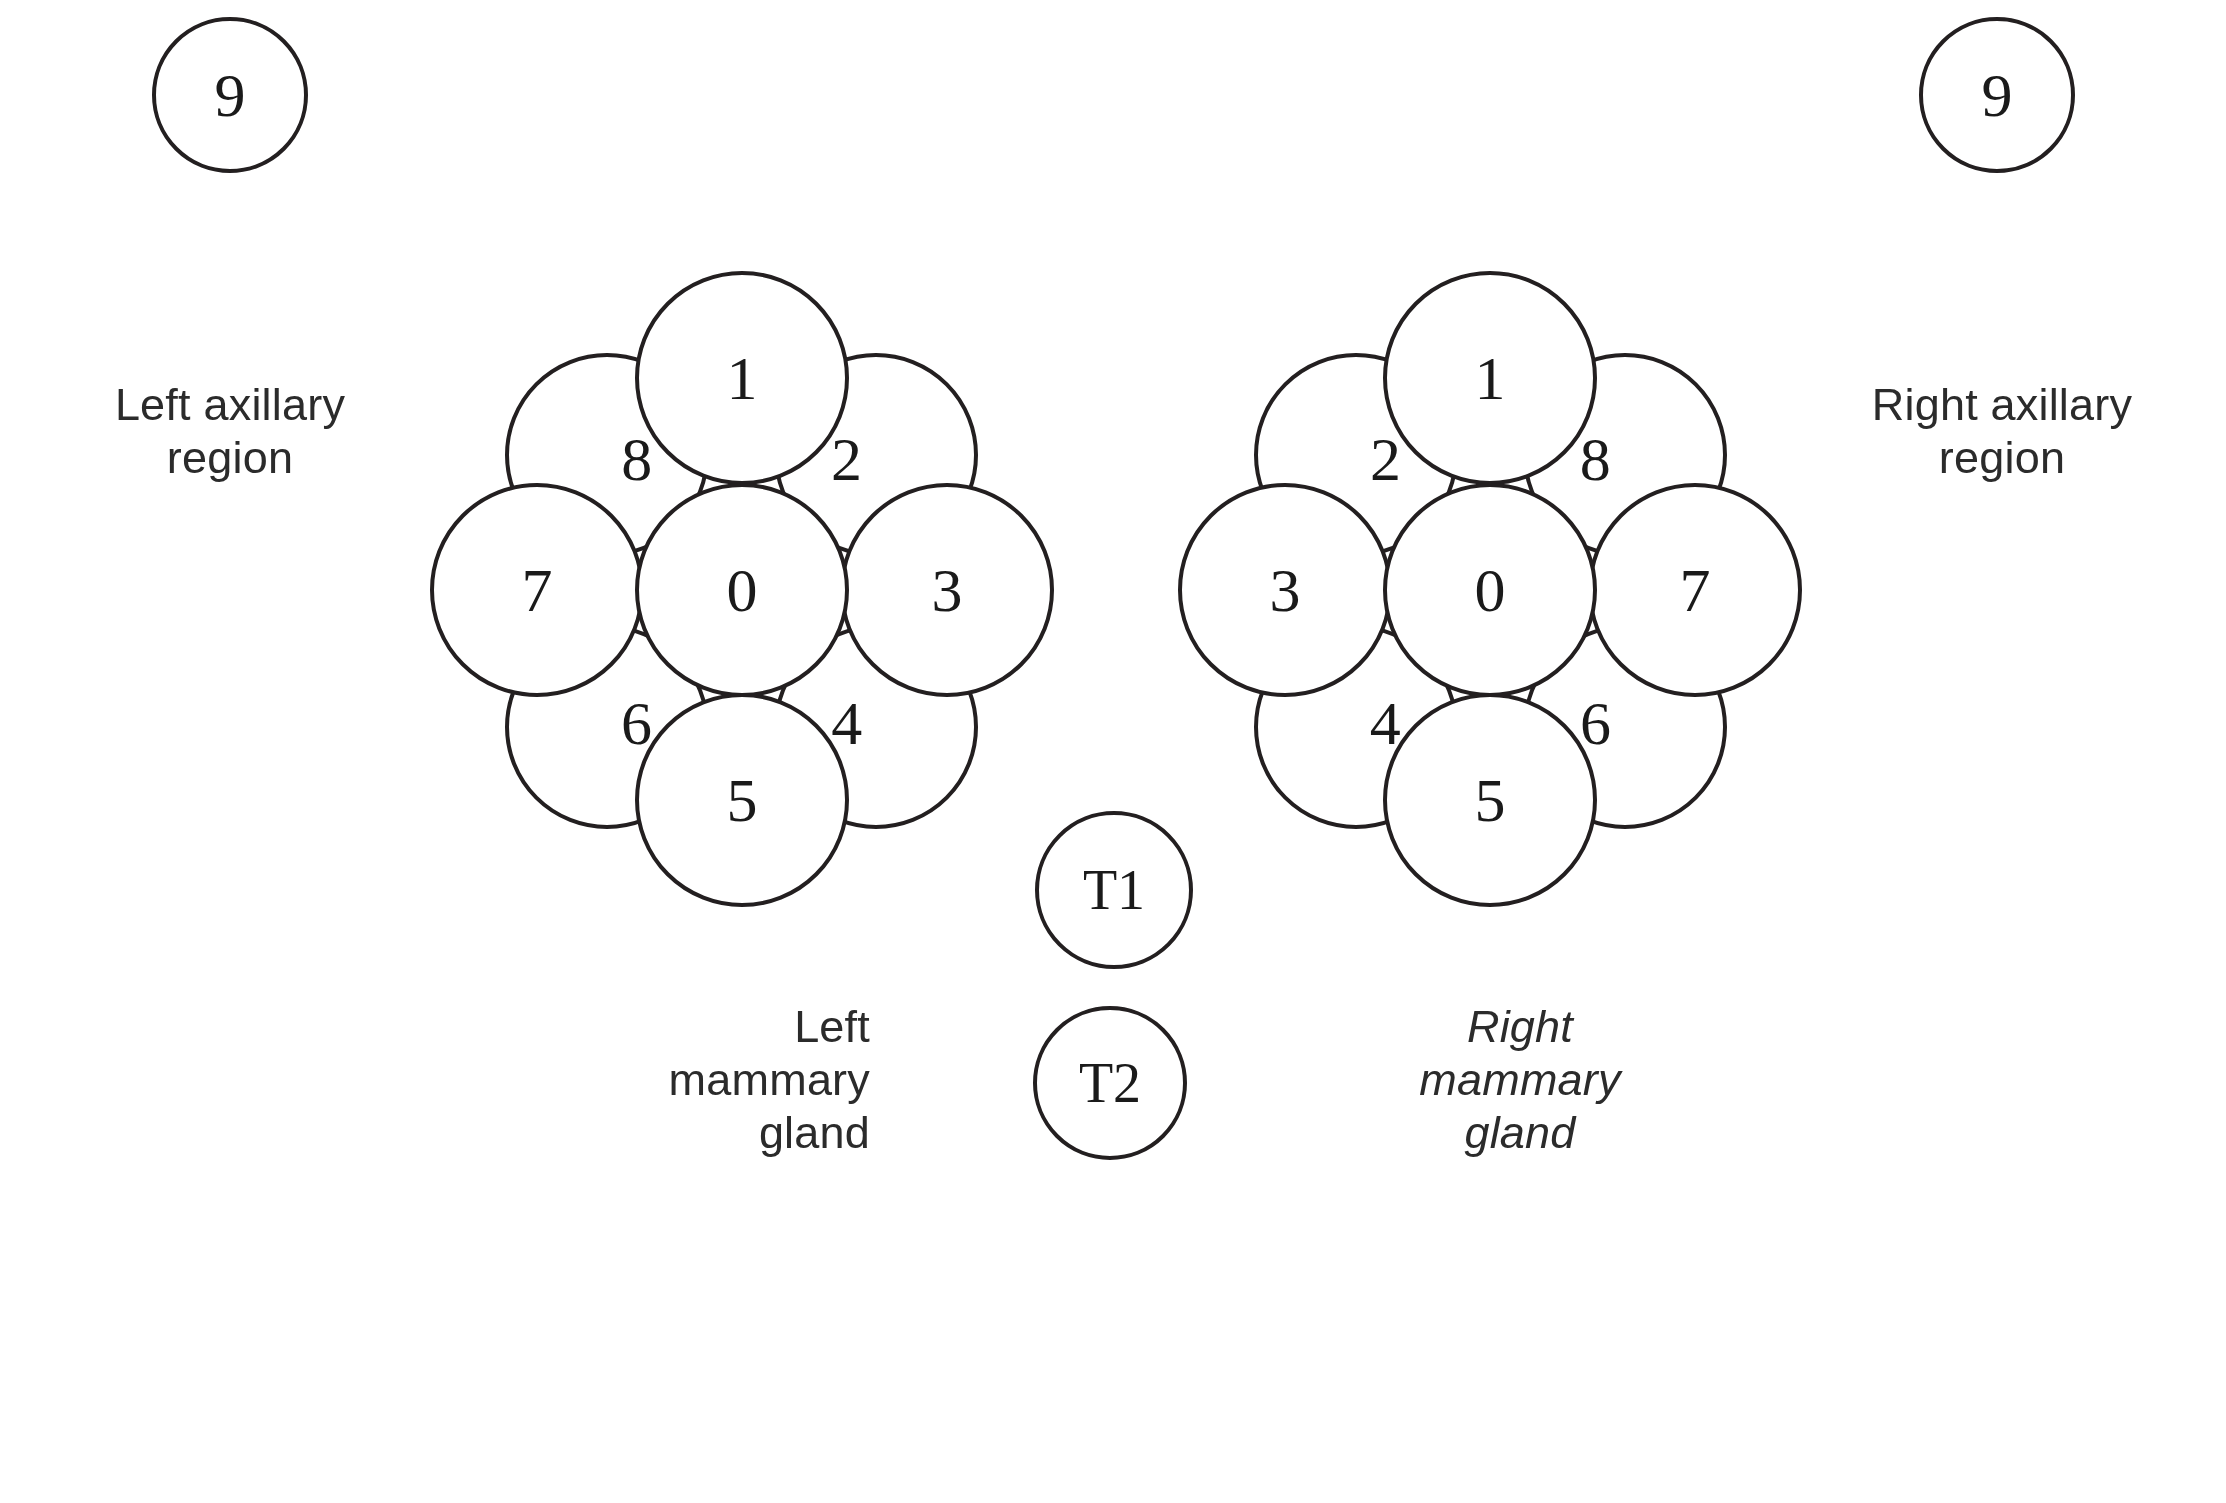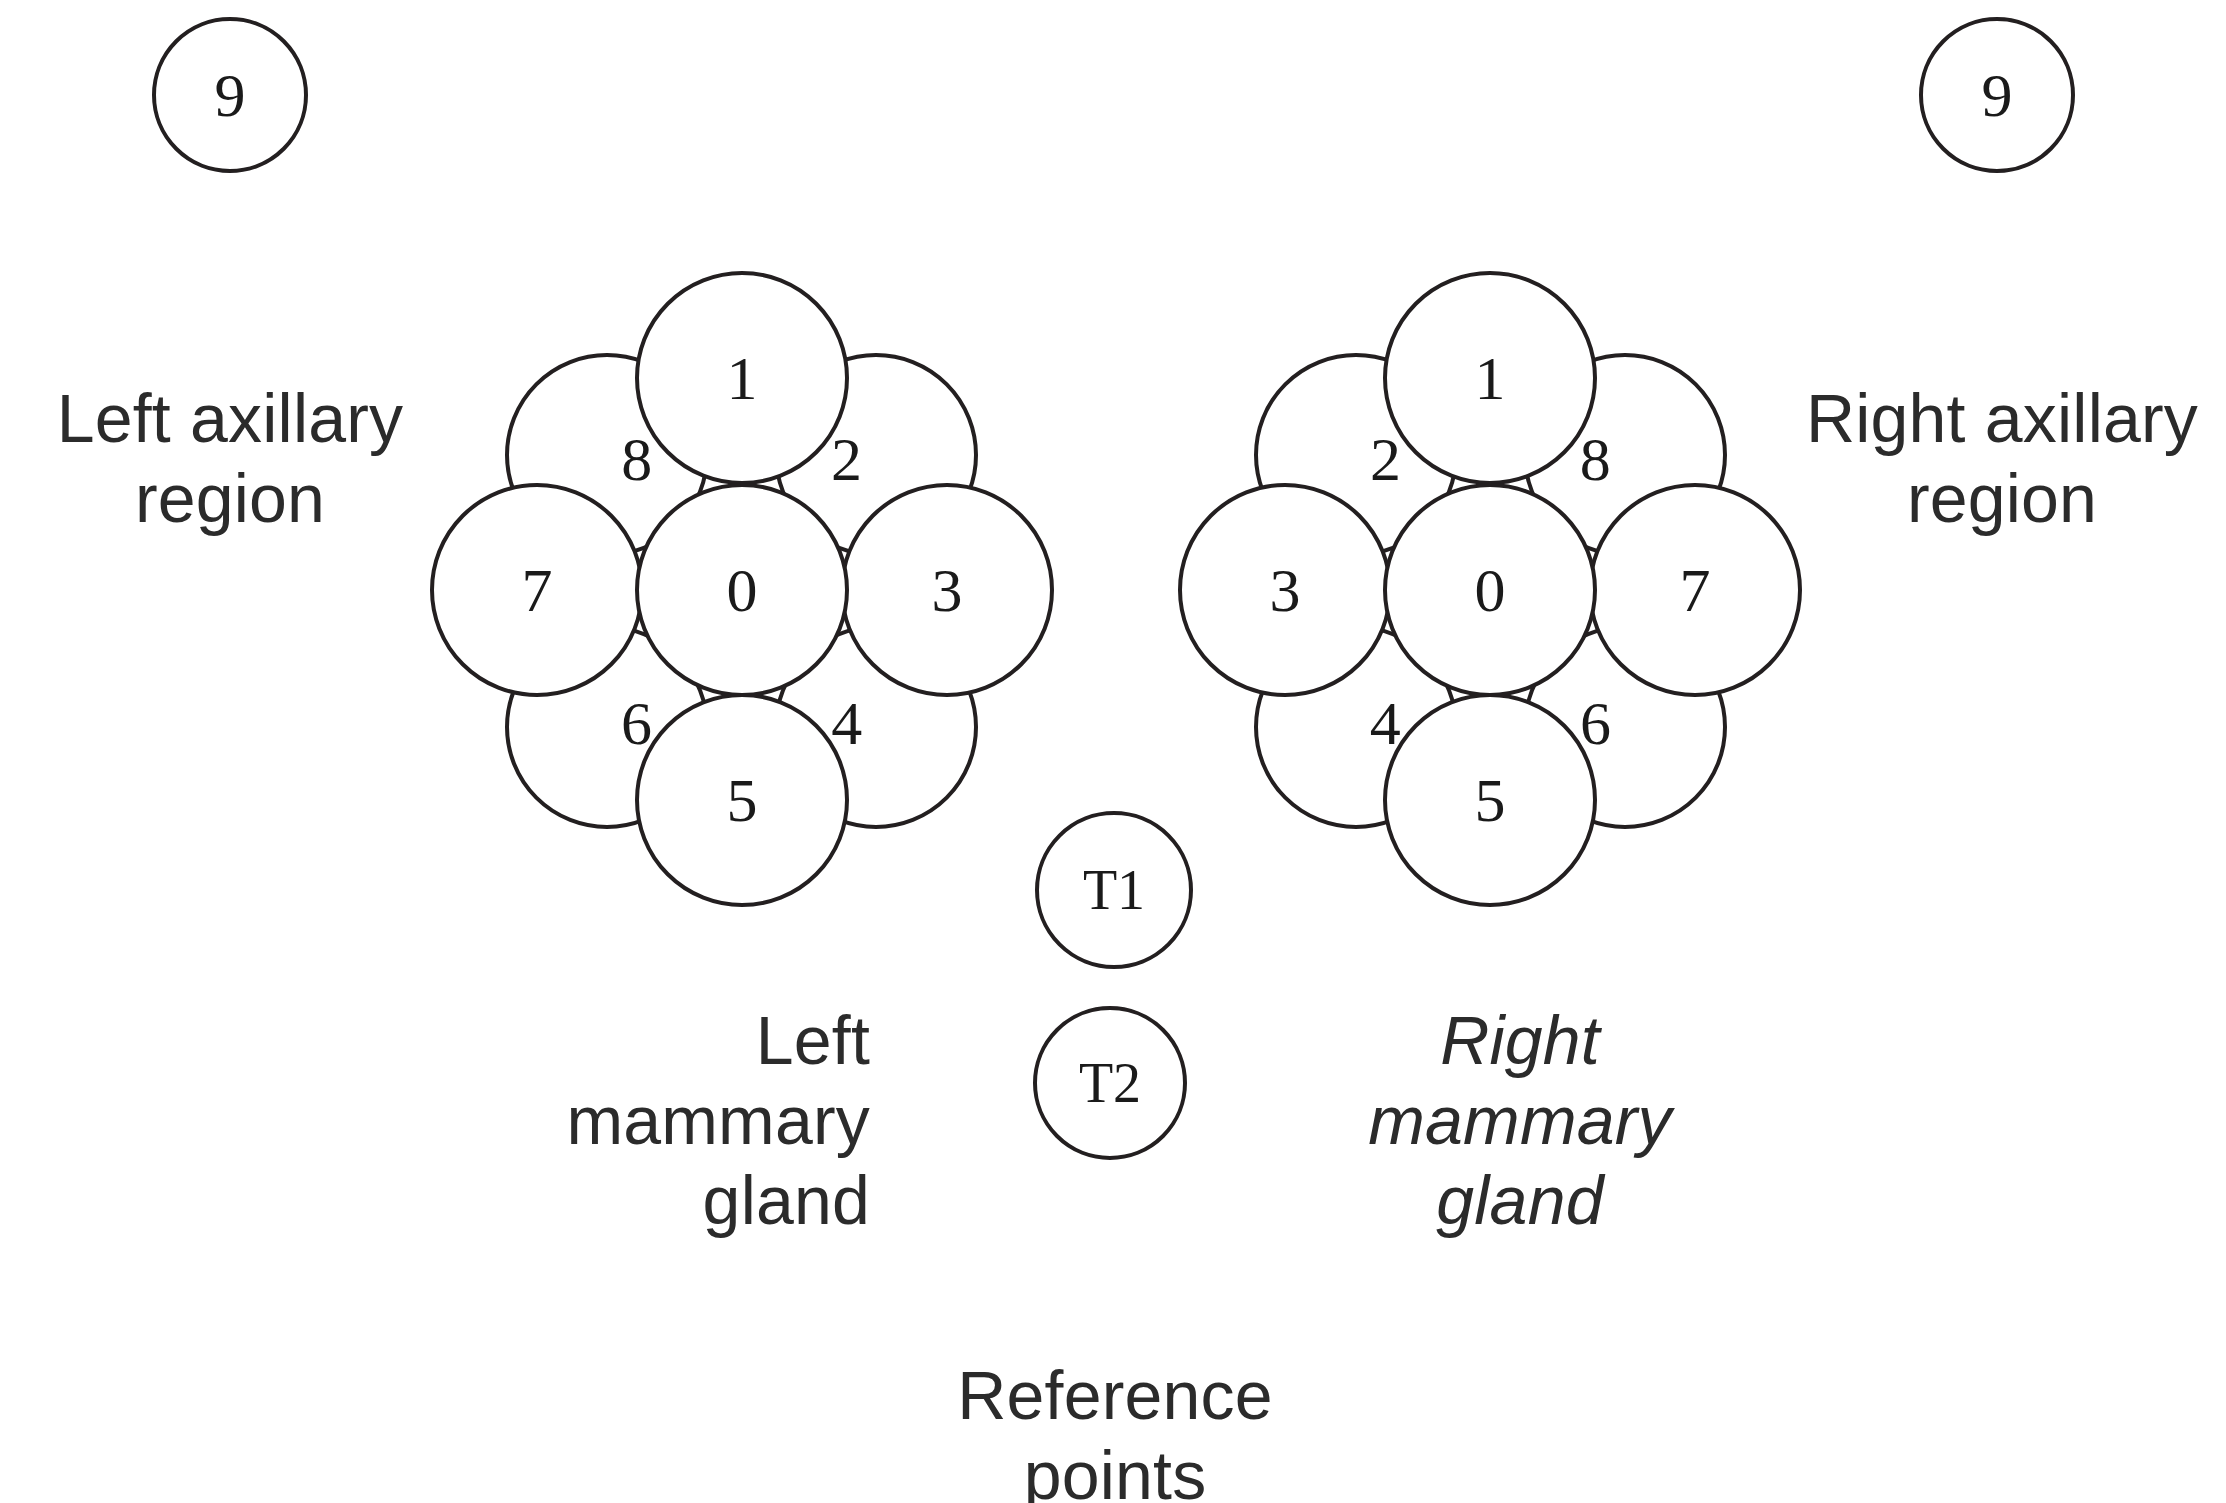--- a/index.html
+++ b/index.html
@@ -13,21 +13,21 @@
   .circ{fill:#ffffff;stroke:#231f20;stroke-width:4;}
   .cnum{
     font-family:"Liberation Serif", serif;
     font-size:62px;fill:#1a1a1a;
     text-anchor:middle;dominant-baseline:central;
   }
   .cnum.ref{font-size:56px;}
   .caption{
     position:absolute;
     font-family:"Liberation Sans", sans-serif;
-    font-size:68px;line-height:1.18;color:#2b2b2b;
+    font-size:45px;line-height:1.18;color:#2b2b2b;
     text-align:center;white-space:pre-line;
     letter-spacing:0.2px;
   }
   #cap-left-axilla{left:0px;top:378px;width:460px;}
   #cap-right-axilla{left:1772px;top:378px;width:460px;}
   #cap-left-gland{left:470px;top:1000px;width:400px;text-align:right;}
   #cap-right-gland{left:1320px;top:1000px;width:400px;font-style:italic;}
   #cap-reference{left:905px;top:1355px;width:420px;}
 </style>
 </head>
@@ -143,16 +143,14 @@
 region</div>
 
   <div class="caption" id="cap-left-gland">Left
 mammary
 gland</div>
 
   <div class="caption" id="cap-right-gland">Right
 mammary
 gland</div>
 
-  <div class="caption" id="cap-reference">Reference
-points</div>
 
 </div>
 
 </body></html>

